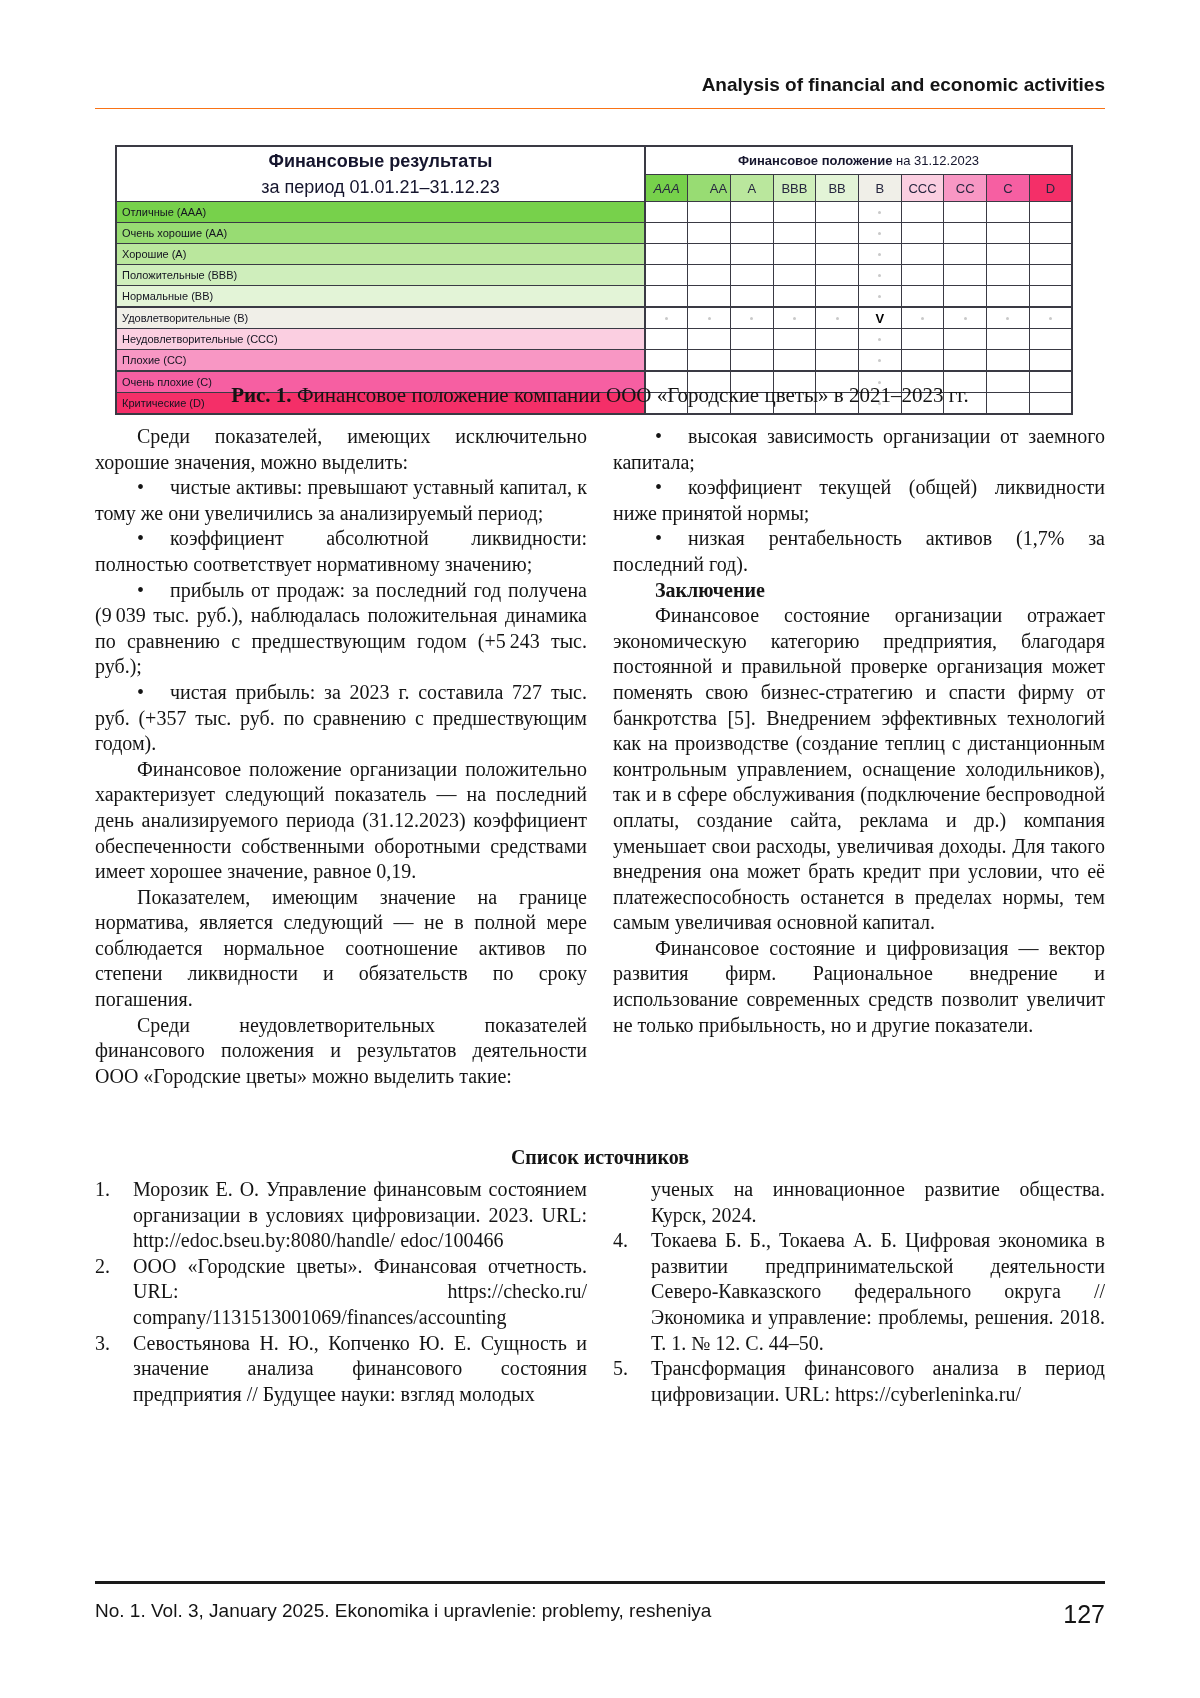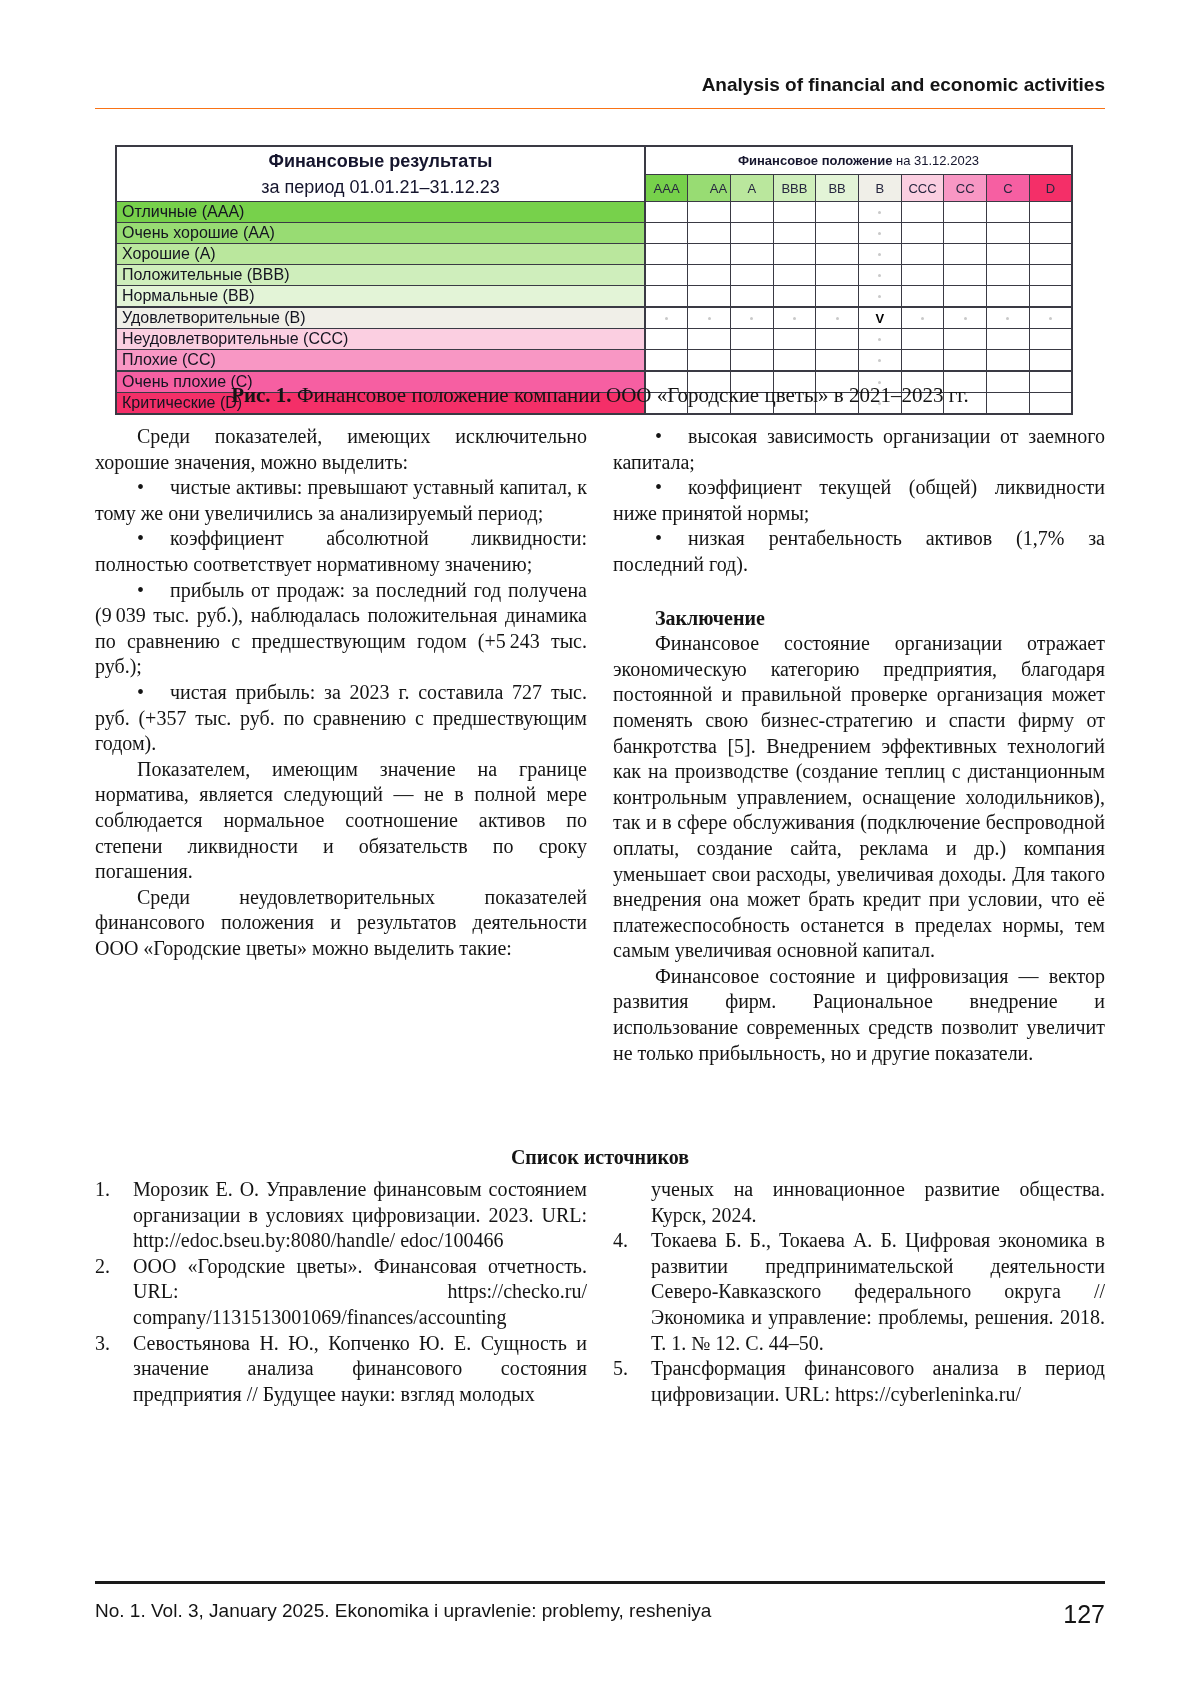--- a/index.html
+++ b/index.html
@@ -58,21 +58,21 @@
   .th-group .g1 { font-weight: bold; }
   .th-col {
     height: 21px;
     text-align: center;
     vertical-align: middle;
     font-size: 13px;
     color: #26263f;
   }
   .row-label {
     height: 18px;
-    font-size: 16px;
+    font-size: 11px;
     padding-left: 5px;
     vertical-align: middle;
     white-space: nowrap;
     color: #141420;
     border-right: 2px solid #3a3a44 !important;
   }
   .cell {
     background: #ffffff;
     text-align: center;
     vertical-align: middle;
@@ -117,21 +117,21 @@
     display: flex;
     gap: 26px;
   }
   .col {
     width: 492px;
     font-size: 20px;
     line-height: 25.6px;
     text-align: justify;
   }
   .para { margin: 0; text-indent: 42px; }
-  .para.heading { font-weight: bold; margin-top: 28px; }
+  .para.heading { font-weight: bold; }
   .bullet { padding-right: 26px; }
 
   
   .refs-heading {
     position: absolute;
     left: 95px; right: 95px; top: 1146px;
     text-align: center;
     font-weight: bold;
     font-size: 20px;
   }
@@ -165,21 +165,21 @@
   <table class="fig-table">
       <thead>
         <tr>
           <td class="th-left" rowspan="2">
             <div class="l1">Финансовые результаты</div>
             <div class="l2">за период 01.01.21–31.12.23</div>
           </td>
           <td class="th-group" colspan="10"><span class="g1">Финансовое положение</span><span class="g2"> на 31.12.2023</span></td>
         </tr>
         <tr>
-          <td class="th-col" style="background: rgb(119, 209, 75);">AAA</td>
+          <td class="th-col" style="background: rgb(119, 209, 75); font-style: italic;">AAA</td>
           <td class="th-col" style="background: rgb(152, 220, 115); padding-left: 20px;">AA</td>
           <td class="th-col" style="background: rgb(186, 231, 157);">A</td>
           <td class="th-col" style="background: rgb(207, 238, 188);">BBB</td>
           <td class="th-col" style="background: rgb(227, 244, 215);">BB</td>
           <td class="th-col" style="background: rgb(240, 239, 232);">B</td>
           <td class="th-col" style="background: rgb(251, 207, 225);">CCC</td>
           <td class="th-col" style="background: rgb(248, 151, 196);">CC</td>
           <td class="th-col" style="background: rgb(246, 95, 162);">C</td>
           <td class="th-col" style="background: rgb(244, 47, 104);">D</td>
         </tr>
@@ -322,20 +322,21 @@
     <span class="cap-prefix">Рис. 1.</span><span> Финансовое положение компании ООО «Городские цветы» в 2021–2023 гг.</span>
   </div>
 
   <div class="body-cols">
     <div class="col" id="body-left">
         <p class="para"><span>Среди показателей, имеющих исключительно хорошие значения, можно выделить:</span></p>
         <p class="para"><span class="bullet">•</span><span>чистые активы: превышают уставный капитал, к тому же они увеличились за анализируемый период;</span></p>
         <p class="para"><span class="bullet">•</span><span>коэффициент абсолютной ликвидности: полностью соответствует нормативному значению;</span></p>
         <p class="para"><span class="bullet">•</span><span>прибыль от продаж: за последний год получена (9 039 тыс. руб.), наблюдалась положительная динамика по сравнению с предшествующим годом (+5 243 тыс. руб.);</span></p>
         <p class="para"><span class="bullet">•</span><span>чистая прибыль: за 2023 г. составила 727 тыс. руб. (+357 тыс. руб. по сравнению с предшествующим годом).</span></p>
+        <p class="para"><span>Финансовое положение организации положительно характеризует следующий показатель — на последний день анализируемого периода (31.12.2023) коэффициент обеспеченности собственными оборотными средствами имеет хорошее значение, равное 0,19.</span></p>
         <p class="para"><span>Показателем, имеющим значение на границе норматива, является следующий — не в полной мере соблюдается нормальное соотношение активов по степени ликвидности и обязательств по сроку погашения.</span></p>
         <p class="para"><span>Среди неудовлетворительных показателей финансового положения и результатов деятельности ООО «Городские цветы» можно выделить такие:</span></p>
       </div>
     <div class="col" id="body-right">
         <p class="para"><span class="bullet">•</span><span>высокая зависимость организации от заемного капитала;</span></p>
         <p class="para"><span class="bullet">•</span><span>коэффициент текущей (общей) ликвидности ниже принятой нормы;</span></p>
         <p class="para"><span class="bullet">•</span><span>низкая рентабельность активов (1,7% за последний год).</span></p>
         <p class="para heading"><span>Заключение</span></p>
         <p class="para"><span>Финансовое состояние организации отражает экономическую категорию предприятия, благодаря постоянной и правильной проверке организация может поменять свою бизнес-стратегию и спасти фирму от банкротства [5]. Внедрением эффективных технологий как на производстве (создание теплиц с дистанционным контрольным управлением, оснащение холодильников), так и в сфере обслуживания (подключение беспроводной оплаты, создание сайта, реклама и др.) компания уменьшает свои расходы, увеличивая доходы. Для такого внедрения она может брать кредит при условии, что её платежеспособность останется в пределах нормы, тем самым увеличивая основной капитал.</span></p>
         <p class="para"><span>Финансовое состояние и цифровизация — вектор развития фирм. Рациональное внедрение и использование современных средств позволит увеличит не только прибыльность, но и другие показатели.</span></p>

